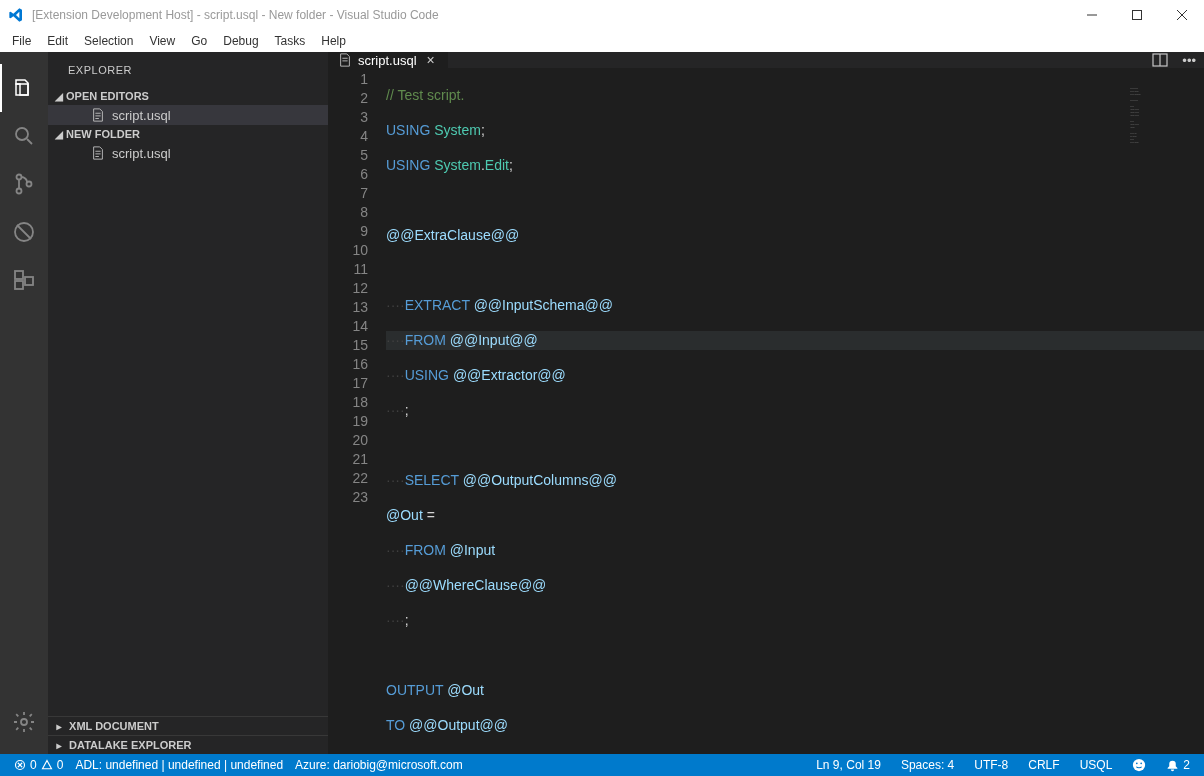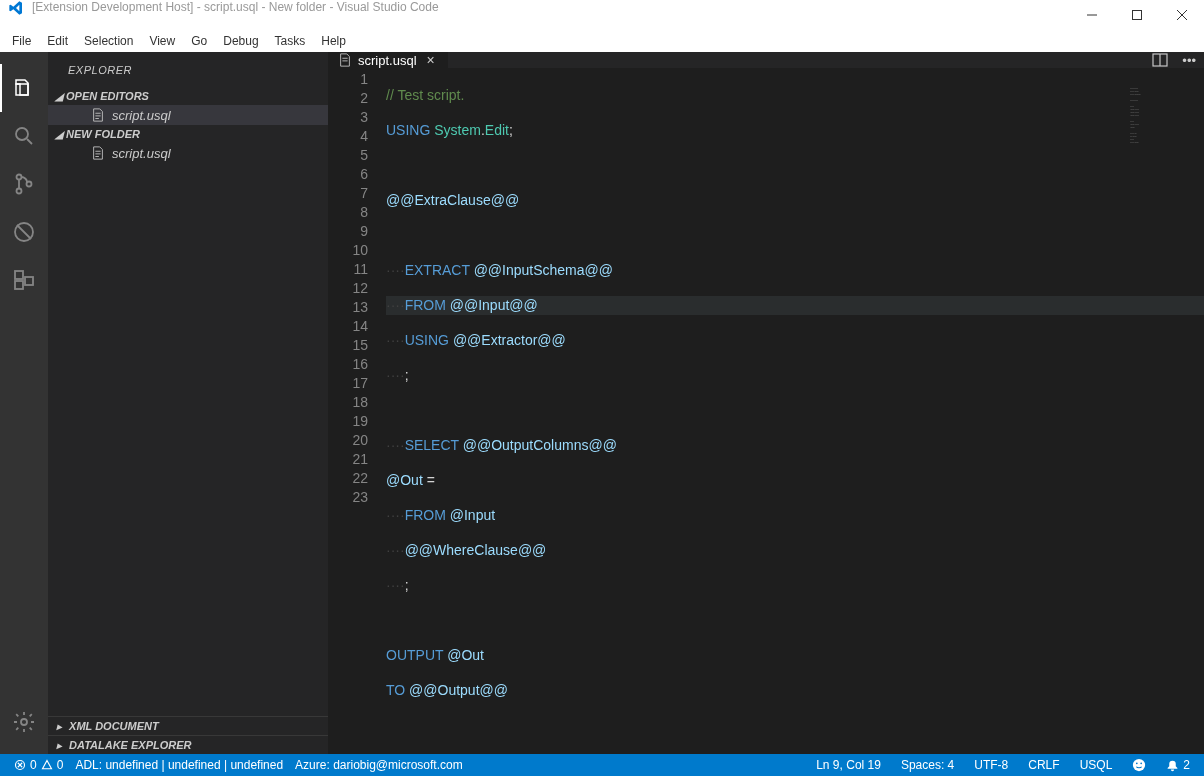--- a/index.html
+++ b/index.html
@@ -1,30 +1,30 @@
 <!DOCTYPE html>
 <html><head>
 <meta charset="utf-8">
 <style>
 *{margin:0;padding:0;box-sizing:border-box;font-family:"Segoe UI",Arial,sans-serif;}
 body{width:1204px;height:776px;background:#fff;overflow:hidden;font-size:13px;color:#ccc;}
-.titlebar{height:30px;display:flex;align-items:flex-start;padding:0 8px;color:#999;position:relative;}
+.titlebar{height:30px;display:flex;align-items:center;padding:0 8px;color:#999;position:relative;}
 .vs-logo{width:16px;height:16px;margin-right:8px;}
 .title-text{font-size:12px;}
 .win-controls{position:absolute;right:0;top:0;height:30px;display:flex;}
 .win-btn{width:45px;height:30px;display:flex;align-items:center;justify-content:center;color:#333;}
 .menubar{height:22px;display:flex;align-items:center;padding:0 4px;color:#333;font-size:12px;}
 .menu-item{padding:2px 8px;cursor:pointer;}
 .workspace{display:flex;height:702px;}
 .activity-bar{width:48px;background:#333333;display:flex;flex-direction:column;align-items:center;padding-top:12px;}
 .activity-icon{width:48px;height:48px;display:flex;align-items:center;justify-content:center;color:#858585;cursor:pointer;position:relative;}
 .activity-icon.active{color:#fff;}
 .activity-icon.active::before{content:"";position:absolute;left:0;top:0;width:2px;height:48px;background:#fff;}
 .activity-bottom{margin-top:auto;margin-bottom:8px;}
-.sidebar{width:280px;background:#252526;display:flex;flex-direction:column;font-style:italic;}
+.sidebar{width:280px;background:#252526;display:flex;flex-direction:column;}
 .sidebar-header{height:35px;display:flex;align-items:center;padding:0 20px;font-size:11px;letter-spacing:0.5px;color:#ccc;}
 .section-header{display:flex;align-items:center;padding:3px 4px;font-size:11px;font-weight:bold;color:#ccc;cursor:pointer;}
 .section-header .chev{width:14px;text-align:center;font-size:10px;}
 .tree-item{display:flex;align-items:center;padding:2px 0 2px 42px;font-size:13px;color:#ccc;cursor:pointer;}
 .tree-item .file-icon{width:16px;height:16px;margin-right:6px;display:flex;align-items:center;justify-content:center;}
 .tree-item.selected{background:#37373d;}
 .sidebar-bottom{margin-top:auto;}
 .sidebar-bottom .section-header{border-top:1px solid #383838;}
 .editor-area{flex:1;background:#1e1e1e;display:flex;flex-direction:column;position:relative;}
 .tab-bar{height:35px;background:#252526;display:flex;align-items:stretch;}
@@ -217,20 +217,21 @@
           <div>17</div>
           <div>18</div>
           <div>19</div>
           <div>20</div>
           <div>21</div>
           <div>22</div>
           <div>23</div>
         </div>
       <div class="code" id="code">
 <div class="code-line"><span class="c-comment">// Test script.</span></div>
+<div class="code-line"><span class="c-keyword">USING</span> <span class="c-type">System</span><span class="c-punc">;</span></div>
 <div class="code-line"><span class="c-keyword">USING</span> <span class="c-type">System</span><span class="c-punc">.</span><span class="c-type">Edit</span><span class="c-punc">;</span></div>
 <div class="code-line"></div>
 <div class="code-line"><span class="c-param">@@ExtraClause@@</span></div>
 <div class="code-line"></div>
 <div class="code-line"><span class="c-dots">····</span><span class="c-keyword">EXTRACT</span> <span class="c-param">@@InputSchema@@</span></div>
 <div class="code-line hl"><span class="c-dots">····</span><span class="c-keyword">FROM</span> <span class="c-param">@@Input@@</span></div>
 <div class="code-line"><span class="c-dots">····</span><span class="c-keyword">USING</span> <span class="c-param">@@Extractor@@</span></div>
 <div class="code-line"><span class="c-dots">····</span><span class="c-punc">;</span></div>
 <div class="code-line"></div>
 <div class="code-line"><span class="c-dots">····</span><span class="c-keyword">SELECT</span> <span class="c-param">@@OutputColumns@@</span></div>

